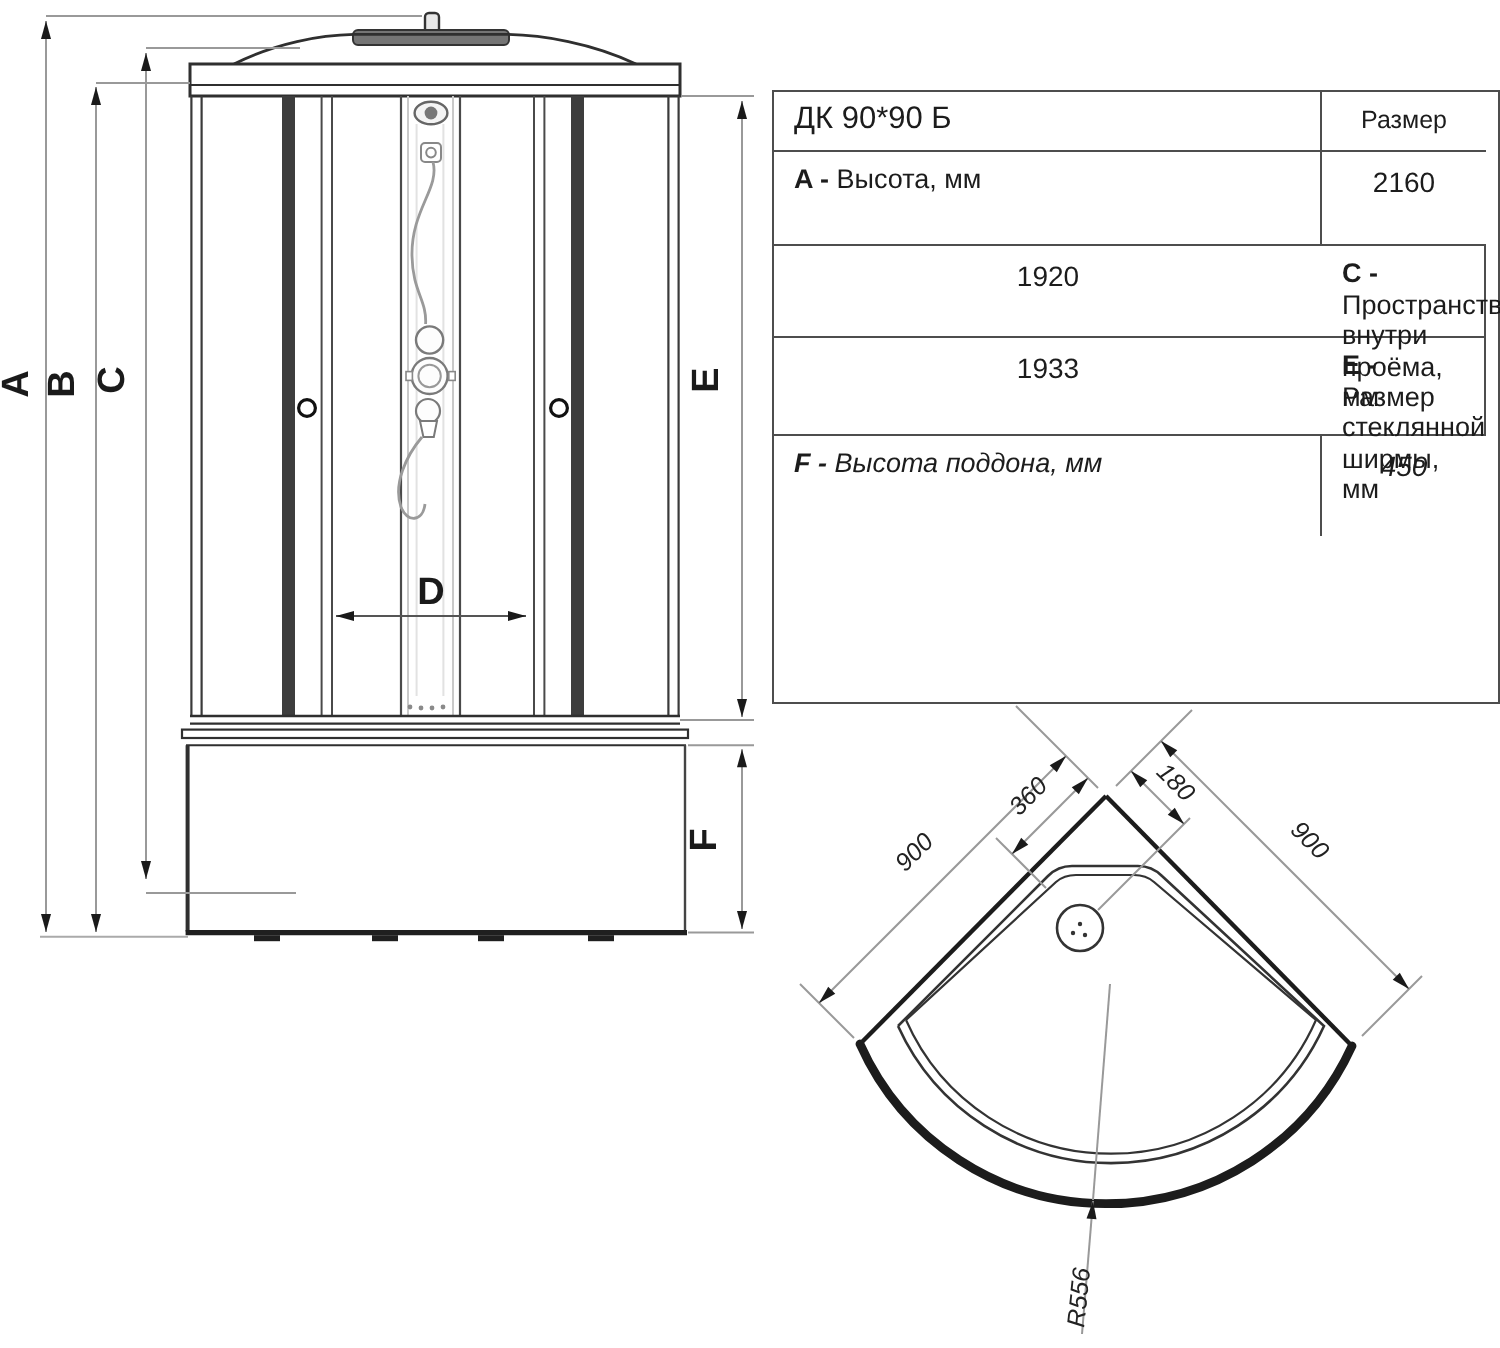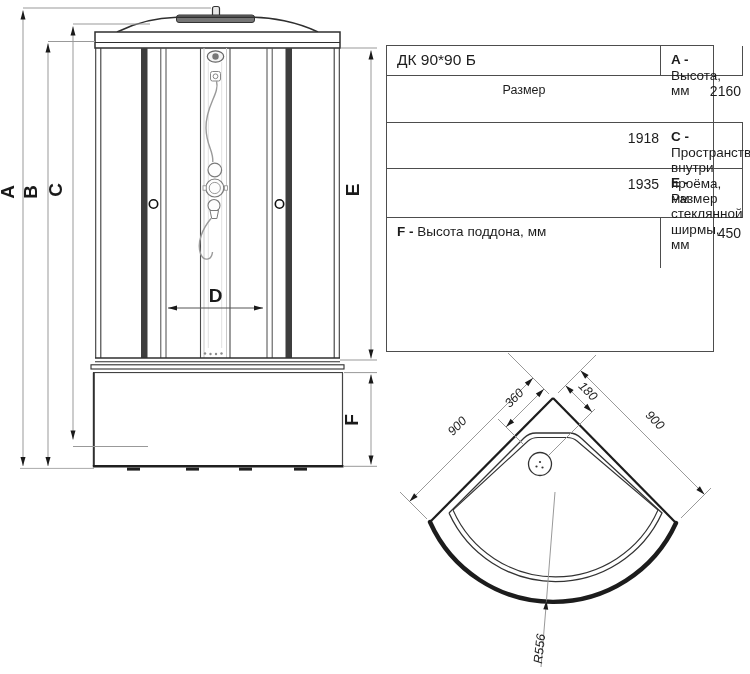--- a/index.html
+++ b/index.html
@@ -4,31 +4,31 @@
 <style>
   html,body{margin:0;padding:0;background:#fff;}
   #stage{position:relative;width:750px;height:674px;background:#ffffff;overflow:hidden;
          font-family:"Liberation Sans",sans-serif;color:#1c1c1c;}
   svg{position:absolute;display:block;}
   #front-view{left:0;top:0;}
   #tray-view{left:390px;top:352px;}
   .dimtxt{font-family:"Liberation Sans",sans-serif;font-size:19px;font-weight:600;fill:#1a1a1a;}
   .traytxt{font-family:"Liberation Sans",sans-serif;font-size:12.5px;font-style:italic;fill:#222;}
   
-  #spec-table{position:absolute;left:386px;top:45px;width:328px;
+  #spec-table{position:absolute;left:386px;top:45px;width:364px;
               display:grid;grid-template-columns:274px 82px;
               grid-template-rows:30px 47px 46px 49px 50px 45px 38px;
               border:1px solid #4d4d4d;box-sizing:border-box;background:#fff;}
   #spec-table .cell{border-bottom:1px solid #4d4d4d;box-sizing:border-box;
                     padding:6px 4px 0 10px;font-size:13.5px;line-height:1.15;}
   #spec-table .left{border-right:1px solid #4d4d4d;}
-  #spec-table .val{text-align:right;padding:7px 2px 16px 2px;font-size:14px;}
+  #spec-table .val{text-align:center;padding:7px 2px 16px 2px;font-size:14px;}
   #spec-table .title{font-size:15.5px;padding-top:5px;}
   #spec-table .sizehdr{font-size:12.5px;text-align:center;padding:7px 2px 0 2px;}
-  #spec-table .lastrow{border-bottom:none;}
+  #spec-table .lastrow{border-bottom:none;font-style:italic;}
   #spec-table b{font-weight:700;}
 </style>
 </head>
 <body>
 
 <div id="stage">
 
   <svg id="front-view" width="392" height="480" viewBox="0 0 392 480">
     <defs>
       <marker id="arr" viewBox="0 0 10 6" refX="9.5" refY="3" markerWidth="10" markerHeight="6" markerUnits="userSpaceOnUse" orient="auto-start-reverse">
@@ -143,29 +143,29 @@
     <g>
       <line x1="344" y1="372.6" x2="377" y2="372.6" stroke="#999" stroke-width="1"></line>
       <line x1="344" y1="466.3" x2="377" y2="466.3" stroke="#999" stroke-width="1"></line>
       <line x1="371" y1="374.6" x2="371" y2="464.5" stroke="#999" stroke-width="1" marker-start="url(#arr)" marker-end="url(#arr)"></line>
       <text class="dimtxt" transform="translate(358,420) rotate(-90)" text-anchor="middle">F</text>
     </g>
   </svg>
 
   <div id="spec-table">
     <div class="cell left title">ДК 90*90 Б</div>
+    <div class="cell sizehdr">Размер</div>
+
     <div class="cell left"><b>A -</b> <span>Высота, мм</span></div>
-
-    <div class="cell sizehdr">Размер</div>
     <div class="cell val">2160</div>
 
-    <div class="cell val">1918</div>
+    <div class="cell val">1920</div>
 
     <div class="cell left"><b>C -</b> <span>Пространство внутри проёма, мм</span></div>
-    <div class="cell val">1935</div>
+    <div class="cell val">1933</div>
 
 
     <div class="cell left"><b>E -</b> <span>Размер стеклянной ширмы, мм</span></div>
 
     <div class="cell left lastrow"><b>F -</b> <span>Высота поддона, мм</span></div>
     <div class="cell val lastrow">450</div>
   </div>
 
   <svg id="tray-view" width="335" height="322" viewBox="390 352 335 322">
 

